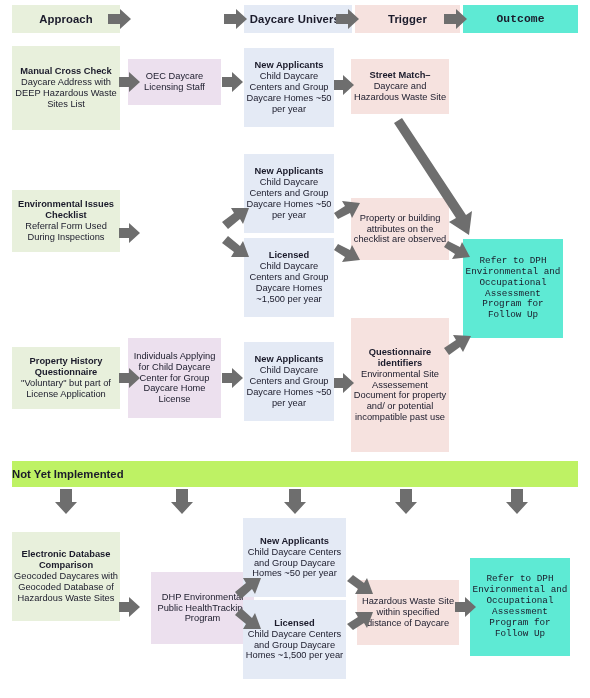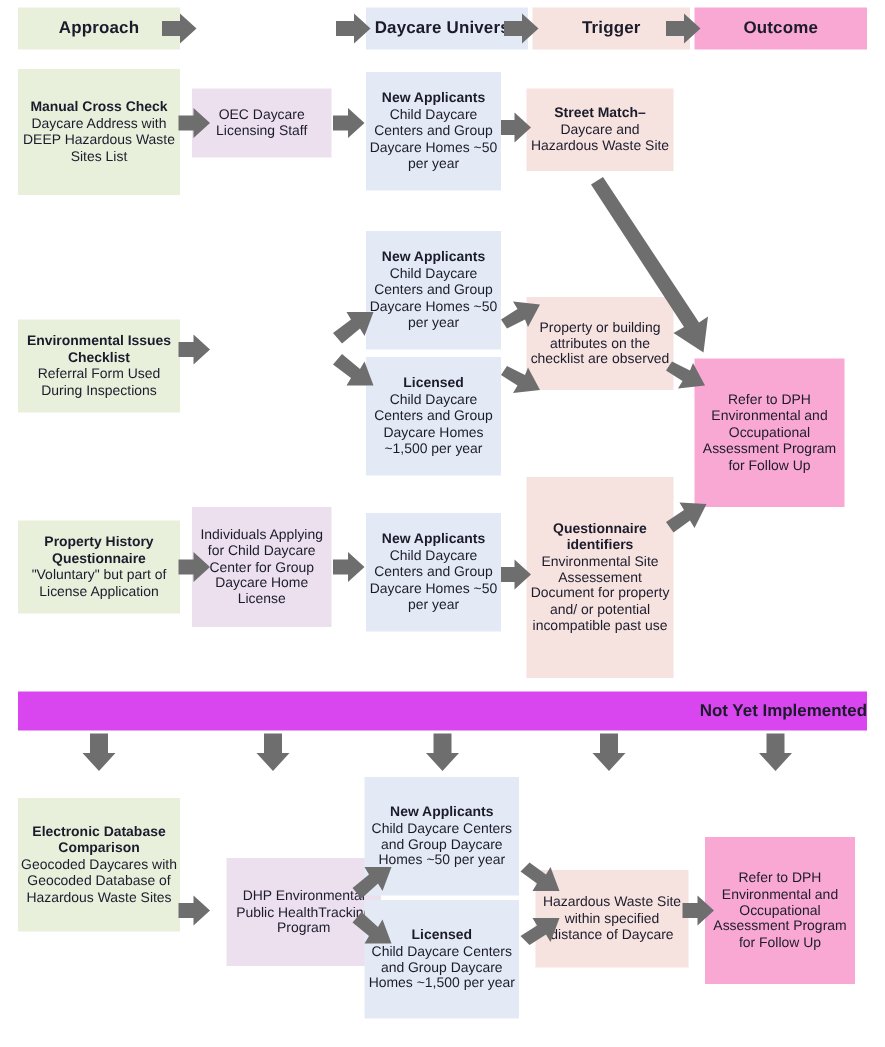--- a/index.html
+++ b/index.html
@@ -17,33 +17,33 @@
     padding:3px 2px;
   }
   .node .ttl{font-weight:bold;display:block;}
   .node .bdy{display:block;}
 
   
   .c-approach{background:#e8f0dc;}
   .c-partner {background:#ece0ee;}
   .c-universe{background:#e4eaf5;}
   .c-trigger {background:#f6e2df;}
-  .c-outcome {background:#f9a8d4;}
+  .c-outcome {background:#5eead4;font-family:Liberation Mono, monospace;}
 
   
   .hdr{
     position:absolute;top:5px;height:28px;
     display:flex;align-items:center;justify-content:center;
     font-weight:bold;font-size:11.3px;letter-spacing:.1px;
   }
 
   
   .band{
-    position:absolute;background:#d946ef;
-    display:flex;align-items:center;justify-content:flex-end;
+    position:absolute;background:#bef264;
+    display:flex;align-items:center;justify-content:flex-start;
     font-weight:bold;font-size:11.3px;
   }
 
   svg.arrows{position:absolute;left:0;top:0;width:590px;height:698px;pointer-events:none;}
   .ar{fill:#6e6e6e;}
 </style>
 </head>
 <body>
 
 <div id="canvas">
@@ -73,21 +73,21 @@
   <div class="node c-universe" style="left:244px;top:48px;width:90px;height:79px;">
     <span class="ttl">New Applicants</span>
     <span class="bdy">Child Daycare Centers and Group Daycare Homes ~50 per year</span>
   </div>
 
   <div class="node c-trigger" style="left:351px;top:59px;width:98px;height:55px;">
     <span class="ttl">Street Match–</span>
     <span class="bdy">Daycare and Hazardous Waste Site</span>
   </div>
 
-  <div class="node c-approach" style="left:12px;top:213px;width:108px;height:62px;align-items:center;">
+  <div class="node c-approach" style="left:12px;top:190px;width:108px;height:62px;align-items:center;">
     <span class="ttl">Environmental Issues Checklist</span>
     <span class="bdy">Referral Form Used During Inspections</span>
   </div>
 
 
   <div class="node c-universe" style="left:244px;top:154px;width:90px;height:79px;">
     <span class="ttl">New Applicants</span>
     <span class="bdy">Child Daycare Centers and Group Daycare Homes ~50 per year</span>
   </div>
 

